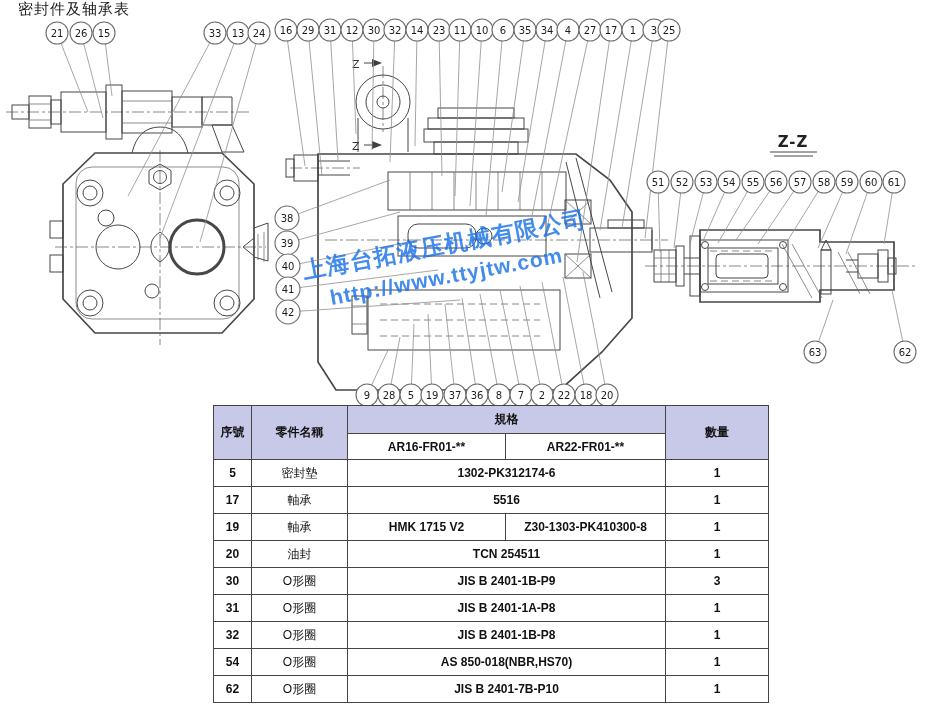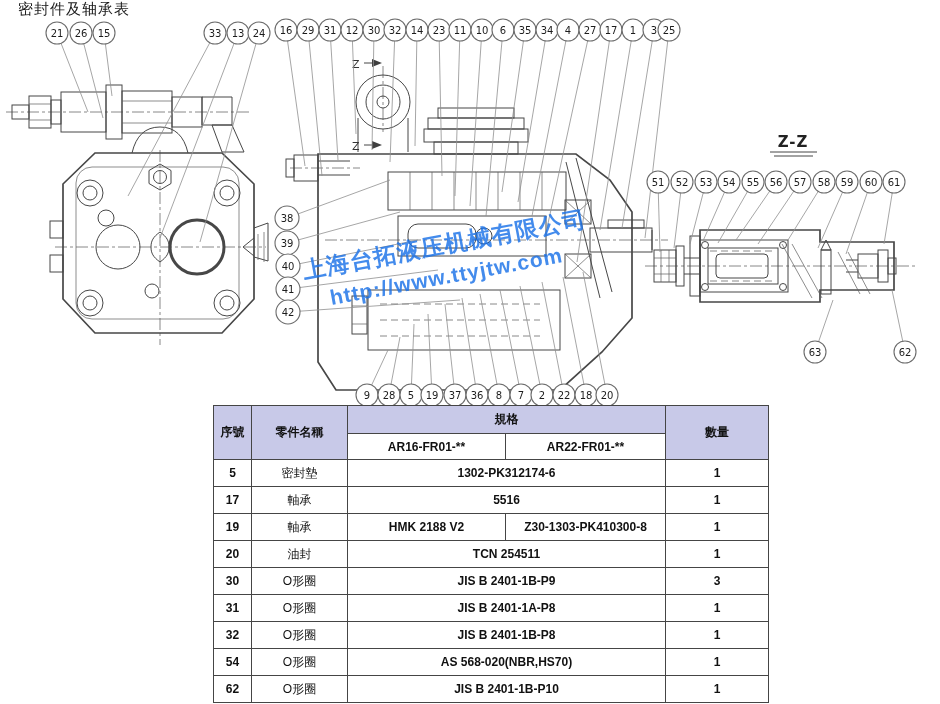--- a/index.html
+++ b/index.html
@@ -375,21 +375,21 @@
         </tr>
         <tr>
           <td>17</td>
           <td class="cjk">軸承</td>
           <td colspan="2">5516</td>
           <td>1</td>
         </tr>
         <tr>
           <td>19</td>
           <td class="cjk">軸承</td>
-          <td>HMK 2188 V2</td>
+          <td>HMK 1715 V2</td>
           <td>Z30-1303-PK410300-8</td>
           <td>1</td>
         </tr>
         <tr>
           <td>20</td>
           <td class="cjk">油封</td>
           <td colspan="2">TCN 254511</td>
           <td>1</td>
         </tr>
         <tr>
@@ -406,25 +406,25 @@
         </tr>
         <tr>
           <td>32</td>
           <td class="cjk">O形圈</td>
           <td colspan="2">JIS B 2401-1B-P8</td>
           <td>1</td>
         </tr>
         <tr>
           <td>54</td>
           <td class="cjk">O形圈</td>
-          <td colspan="2">AS 568-020(NBR,HS70)</td>
+          <td colspan="2">AS 850-018(NBR,HS70)</td>
           <td>1</td>
         </tr>
         <tr>
           <td>62</td>
           <td class="cjk">O形圈</td>
-          <td colspan="2">JIS B 2401-1B-P10</td>
+          <td colspan="2">JIS B 2401-7B-P10</td>
           <td>1</td>
         </tr>
       </tbody>
   </table>
 
 </div>
 
 </body></html>

